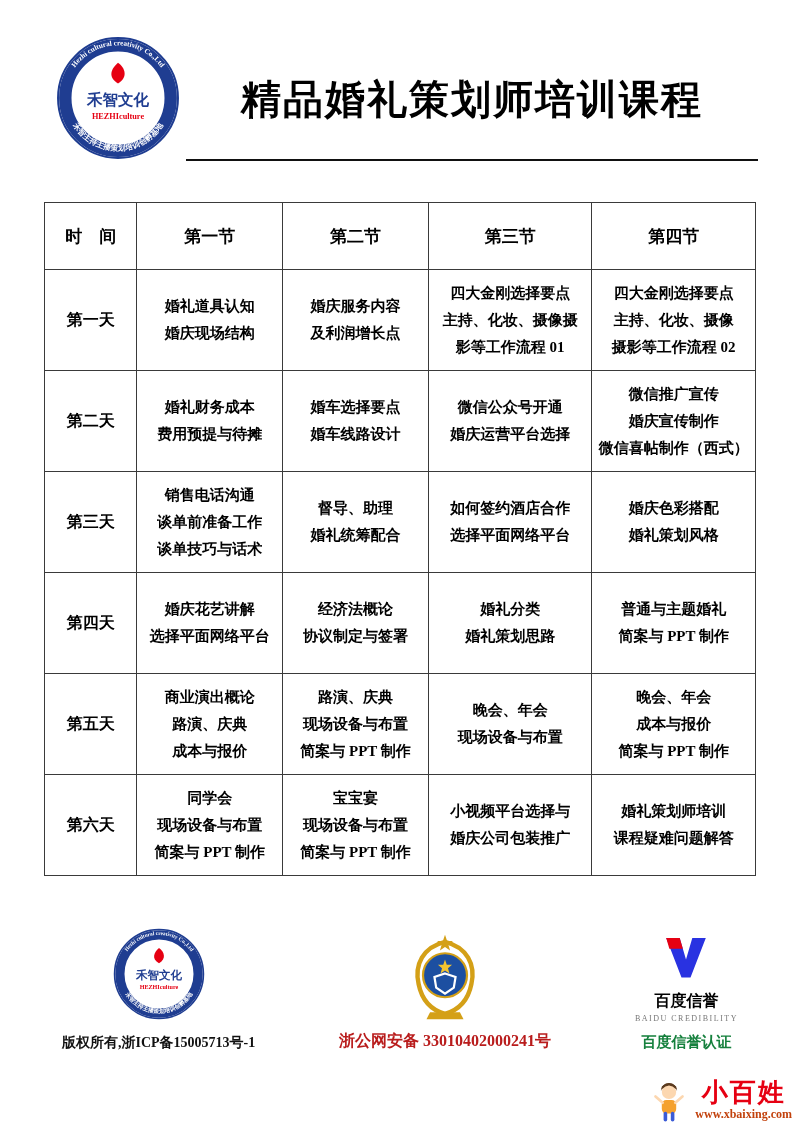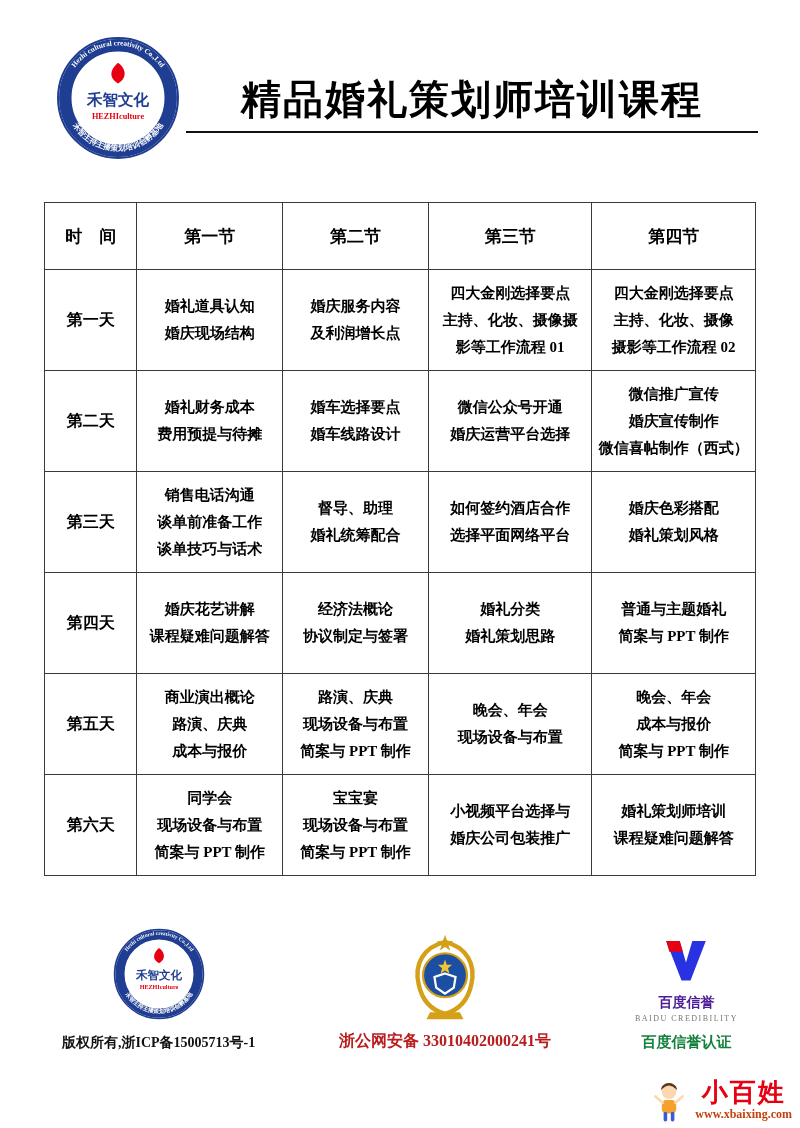--- a/index.html
+++ b/index.html
@@ -10,21 +10,21 @@
     position: relative;
     overflow: hidden;
   }
   .page { position: relative; width: 800px; height: 1128px; background: #fff; }
 
   
   .header { position: relative; height: 196px; }
   .logo-main { position: absolute; left: 56px; top: 36px; width: 124px; height: 124px; }
   .title-wrap {
     position: absolute; left: 186px; top: 72px; width: 572px;
-    text-align: center; border-bottom: 2px solid #111; padding-bottom: 4px;
+    text-align: center; border-bottom: 2px solid #111; padding-bottom: 32px;
   }
   .page-title {
     font-size: 40px; font-weight: bold; color: #000; letter-spacing: 2px;
     font-family: "Liberation Serif", serif;
   }
 
   
   .table-wrap { margin: 6px 44px 0 44px; }
   table.schedule { width: 100%; border-collapse: collapse; table-layout: fixed; }
   .schedule th, .schedule td {
@@ -41,21 +41,21 @@
     position: absolute; left: 0; top: 928px; width: 800px;
     display: flex; justify-content: space-between; align-items: flex-end;
     padding: 0 62px; box-sizing: border-box;
   }
   .footer-col { display: flex; flex-direction: column; align-items: center; }
   .logo-small { width: 92px; height: 92px; }
   .copyright-text { font-size: 14px; font-weight: bold; color: #111; margin-top: 14px; }
   .badge-svg { width: 80px; height: 88px; }
   .police-text { font-size: 16px; font-weight: bold; color: #b91c1c; margin-top: 10px; }
   .baidu-logo { width: 60px; height: 54px; }
-  .baidu-cn { font-size: 14px; font-weight: bold; color: #4c1d95; margin-top: 8px; }
+  .baidu-cn { font-size: 16px; font-weight: bold; color: #000000; margin-top: 8px; }
   .baidu-en { font-size: 8px; color: #777; letter-spacing: 1.5px; margin-top: 2px; }
   .baidu-cert { font-size: 15px; font-weight: bold; color: #15803d; margin-top: 10px; }
 
   
   .watermark {
     position: absolute; right: 8px; bottom: 6px;
     display: flex; align-items: center; gap: 8px;
   }
   .mascot { width: 36px; height: 44px; }
   .wm-text { display: flex; flex-direction: column; align-items: center; line-height: 1.1; }
@@ -143,21 +143,21 @@
           <td class="course-cell">督导、助理
 婚礼统筹配合</td>
           <td class="course-cell">如何签约酒店合作
 选择平面网络平台</td>
           <td class="course-cell">婚庆色彩搭配
 婚礼策划风格</td>
         </tr>
         <tr>
           <td class="day-cell">第四天</td>
           <td class="course-cell">婚庆花艺讲解
-课程疑难问题解答</td>
+选择平面网络平台</td>
           <td class="course-cell">经济法概论
 协议制定与签署</td>
           <td class="course-cell">婚礼分类
 婚礼策划思路</td>
           <td class="course-cell">普通与主题婚礼
 简案与 PPT 制作</td>
         </tr>
         <tr>
           <td class="day-cell">第五天</td>
           <td class="course-cell">商业演出概论

